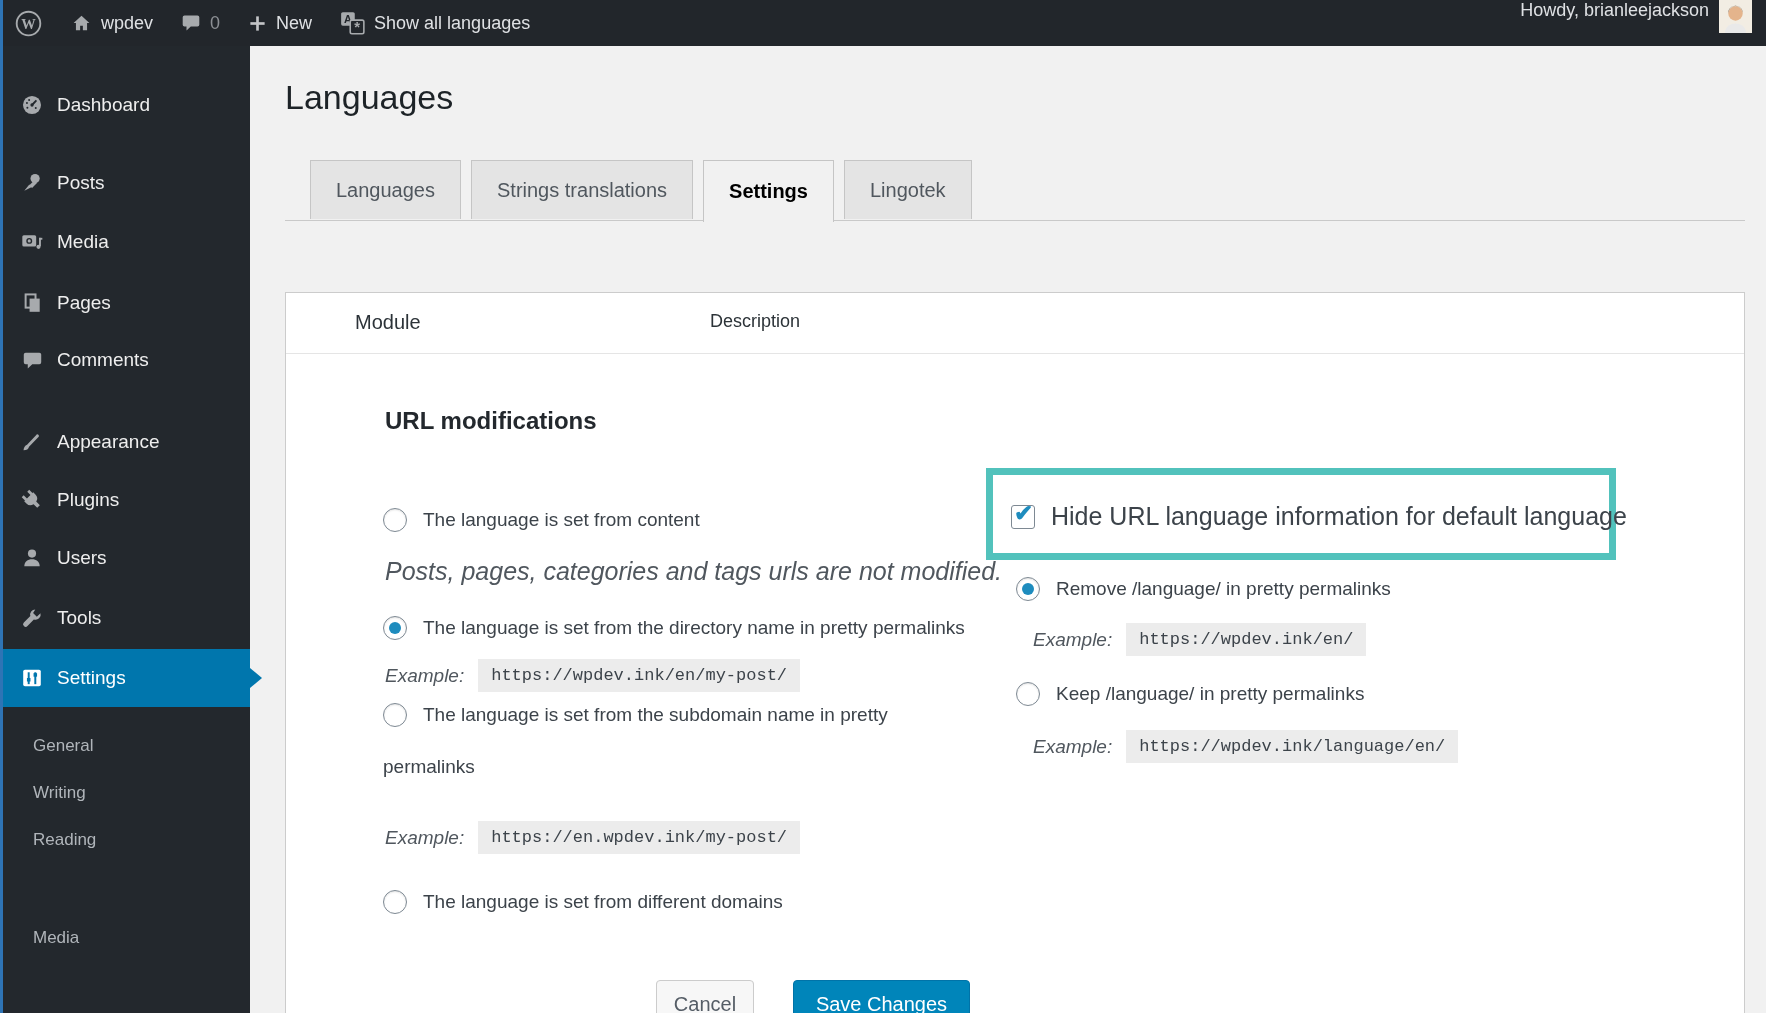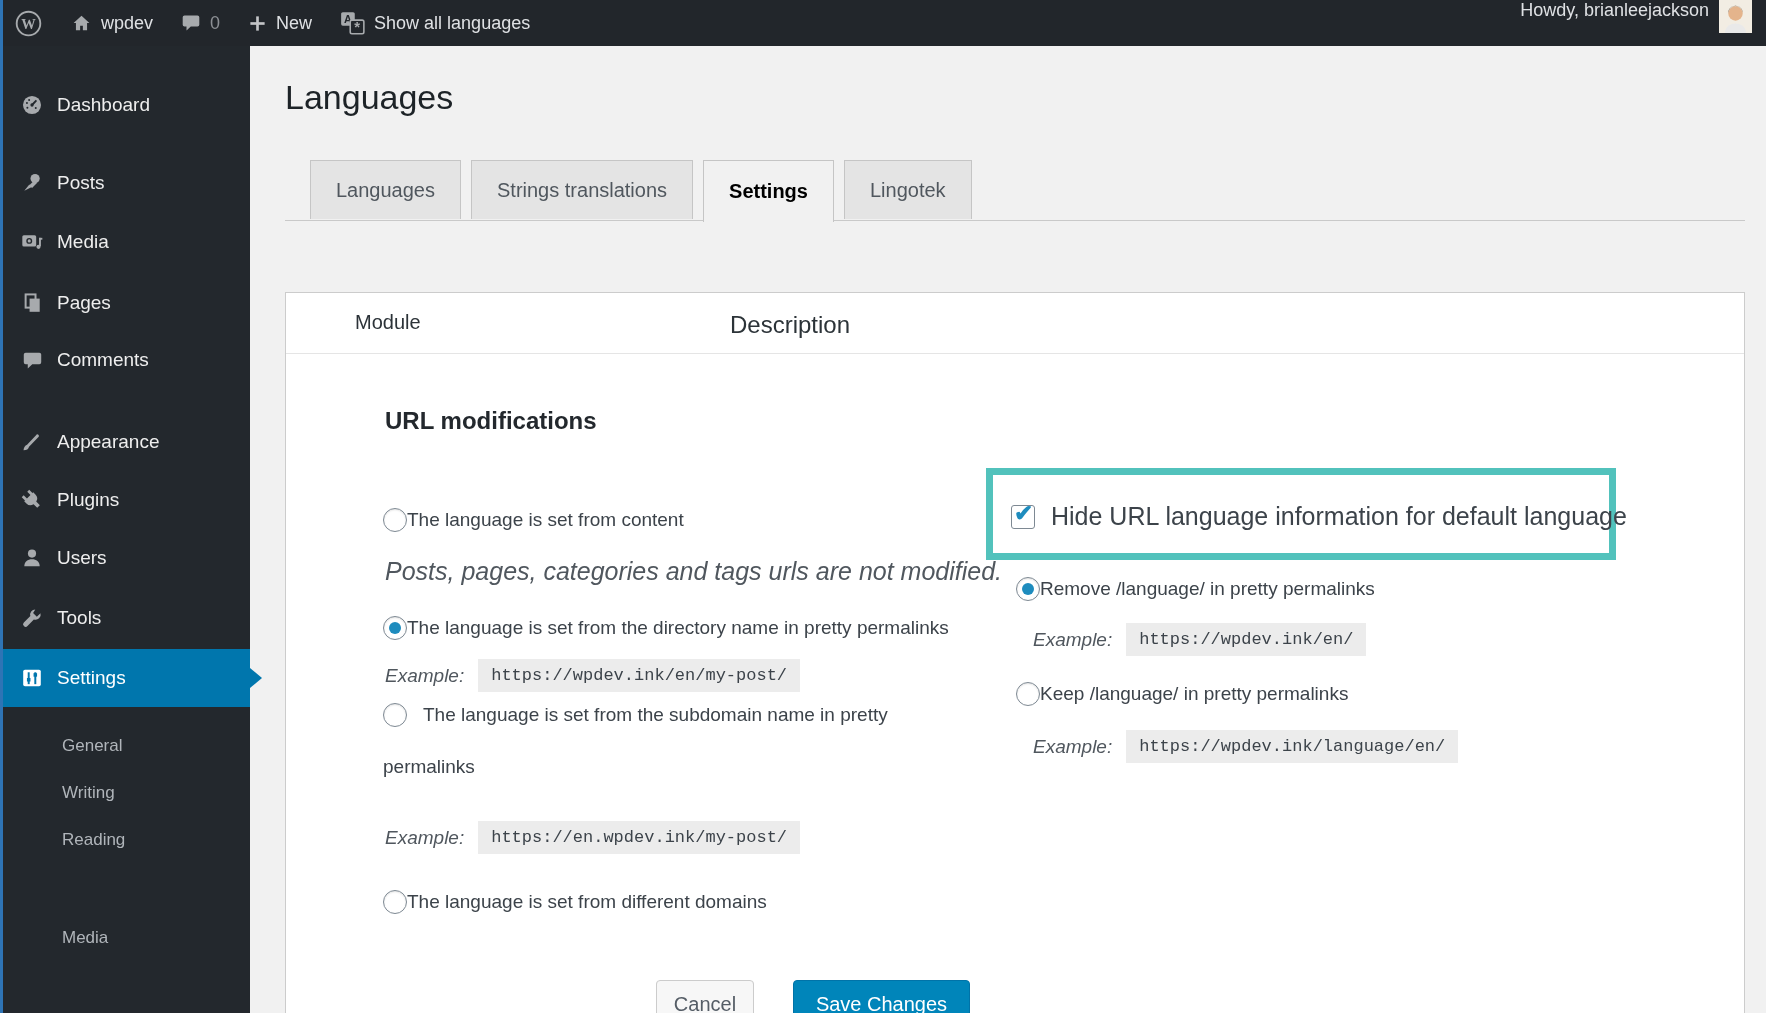--- a/index.html
+++ b/index.html
@@ -23,41 +23,41 @@
   
   .sidebar{position:absolute;left:0;top:46px;width:250px;height:967px;background:#23282d;z-index:40}
   .menu-item{position:absolute;left:0;width:250px;height:40px;display:flex;align-items:center;cursor:pointer;color:#eeeeee;font-size:19px}
   .menu-item .mi-icon{margin-left:21px;width:22px;height:22px;display:flex;align-items:center;justify-content:center}
   .menu-item .mi-label{margin-left:14px}
   .menu-item.active{height:58px;background:#0076ad;color:#ffffff}
   .menu-item.active::after{
     content:"";position:absolute;right:-12px;top:50%;margin-top:-10px;
     border-top:10px solid transparent;border-bottom:10px solid transparent;border-left:12px solid #0076ad}
   .submenu-item{position:absolute;left:0;width:250px;height:36px;display:flex;align-items:center;
-    padding-left:62px;box-sizing:border-box;color:#b0b5ba;font-size:17px;cursor:pointer}
+    padding-left:33px;box-sizing:border-box;color:#b0b5ba;font-size:17px;cursor:pointer}
 
   
   .content{position:absolute;left:250px;top:46px;width:1516px;height:967px;background:#f1f1f1}
   .page-title{position:absolute;left:35px;top:32px;font-size:34px;font-weight:400;color:#1d2327}
 
   .tabline{position:absolute;left:35px;top:174px;width:1460px;height:0;border-bottom:1px solid #c9c9c9}
   .tabs{position:absolute;left:60px;top:114px;display:flex}
   .tab{height:59px;display:flex;align-items:center;padding:0 25px;margin-right:10px;
     background:#e4e4e4;border:1px solid #c5c5c5;border-bottom:none;font-size:20px;color:#50575e;cursor:pointer;
     box-sizing:border-box;position:relative;z-index:2}
   .tab.active{background:#f1f1f1;color:#000;font-weight:700;height:62px}
 
   .panel{position:absolute;left:35px;top:246px;width:1460px;height:790px;background:#ffffff;border:1px solid #cccccc;box-sizing:border-box}
   .panel-header{position:absolute;left:0;top:0;width:100%;height:61px;border-bottom:1px solid #e5e5e5;box-sizing:border-box}
   .col-module{position:absolute;left:69px;top:18px;font-size:20px;color:#2c3338}
-  .col-desc{position:absolute;left:444px;top:18px;font-size:24px;color:#2c3338}
+  .col-desc{position:absolute;left:424px;top:18px;font-size:18px;color:#2c3338}
 
   .section-title{position:absolute;left:99px;top:114px;font-size:24px;font-weight:700;color:#23282d}
 
-  .radio-row{position:absolute;display:flex;align-items:center;font-size:19px;color:#3c434a;cursor:pointer}
+  .radio-row{position:absolute;display:flex;align-items:center;gap:16px;font-size:19px;color:#3c434a;cursor:pointer}
   .radio{width:24px;height:24px;border-radius:50%;border:1px solid #7e8993;background:#fff;flex:0 0 auto;
     box-shadow:inset 0 1px 2px rgba(0,0,0,.12);box-sizing:border-box;position:relative}
   .radio.checked::after{content:"";position:absolute;left:5px;top:5px;width:12px;height:12px;border-radius:50%;background:#1e8cbe}
   .wrap-label{position:absolute;font-size:19px;color:#3c434a;line-height:52px;cursor:pointer}
   .wrap-label .radio{display:inline-block;vertical-align:-6px;margin-right:16px}
 
   .note{position:absolute;font-size:25px;font-style:italic;color:#50575e}
   .ex-row{position:absolute;display:flex;align-items:center;gap:14px}
   .ex-label{font-size:19px;font-style:italic;color:#50575e}
   .code{font-family:"Liberation Mono",monospace;font-size:17px;background:#ececec;color:#3c434a;padding:7px 13px}

